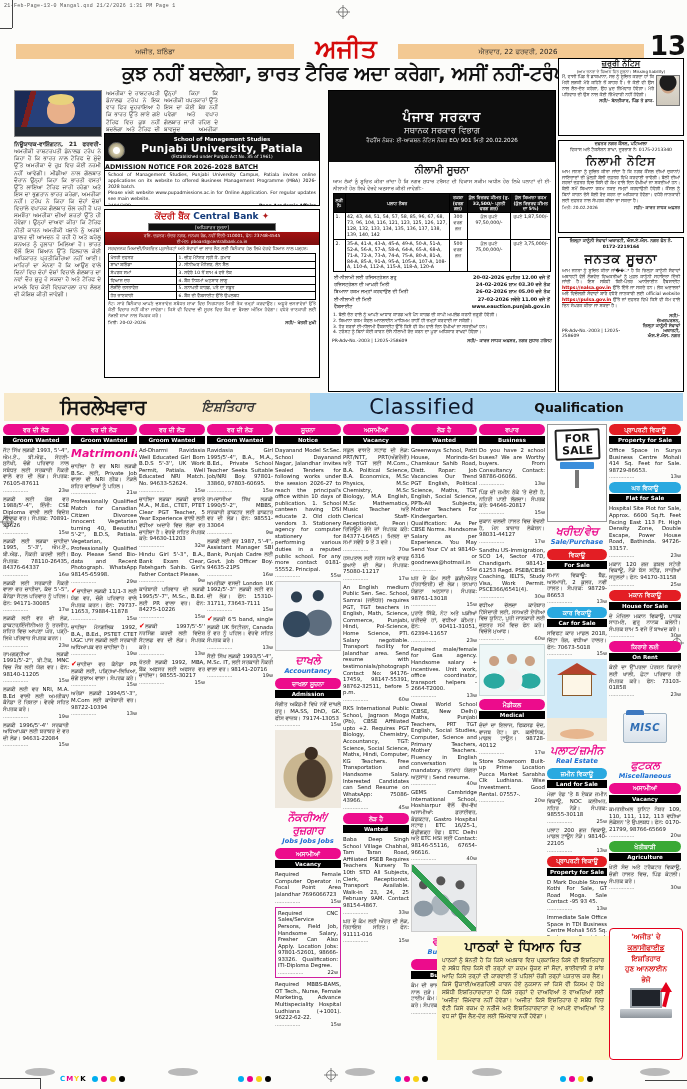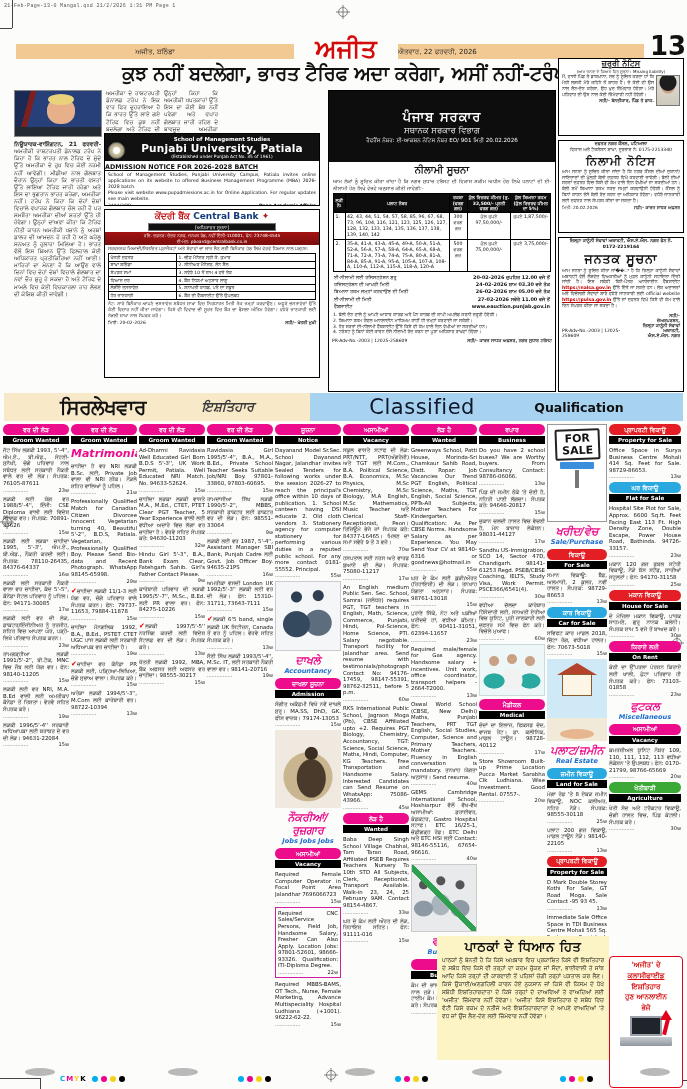--- a/index.html
+++ b/index.html
@@ -160,21 +160,21 @@
 <div class="regline" style="left:0;top:28px;width:12px;height:1px"></div>
 <div class="regline" style="left:12px;top:0;width:1px;height:28px"></div>
 <div class="regline" style="left:0;top:1078px;width:40px;height:1px"></div>
 <div class="regline" style="left:40px;top:1078px;width:1px;height:11px"></div>
 <div class="regline" style="left:645px;top:1080px;width:42px;height:1px"></div>
 
 <div class="abs mastbar" style="left:16px;top:44px;width:278px;height:15px;justify-content:center">
     <span>ਅਜੀਤ, ਬਠਿੰਡਾ</span>
   </div>
 <div class="abs mast-title" style="left:298px;top:36px;width:96px">ਅਜੀਤ</div>
-<div class="abs mastbar" style="left:398px;top:44px;width:246px;height:15px;justify-content:flex-start;padding-right:6px">
+<div class="abs mastbar" style="left:398px;top:44px;width:246px;height:15px;justify-content:center;padding-right:6px">
     <span>ਐਤਵਾਰ, 22 ਫਰਵਰੀ, 2026</span>
   </div>
 <div class="abs page-num" style="left:650px;top:33px">13</div>
 
 <div class="abs headline" style="left:6px;top:62px;width:676px">ਕੁਝ ਨਹੀਂ ਬਦਲੇਗਾ, ਭਾਰਤ ਟੈਰਿਫ ਅਦਾ ਕਰੇਗਾ, ਅਸੀਂ ਨਹੀਂ-ਟਰੰਪ</div>
 <div class="abs newsphoto" style="left:14px;top:90px;width:88px;height:47px"></div>
 <div class="abs body-sm" style="left:106px;top:90px;width:54px;height:46px;overflow:hidden">ਅਮਰੀਕਾ ਦੇ ਰਾਸ਼ਟਰਪਤੀ ਡੋਨਾਲਡ ਟਰੰਪ ਨੇ ਇਕ ਵਾਰ ਫਿਰ ਦੁਹਰਾਇਆ ਹੈ ਕਿ ਭਾਰਤ ਉੱਤੇ ਲਾਏ ਗਏ ਟੈਰਿਫ ਵਿਚ ਕੁਝ ਨਹੀਂ ਬਦਲੇਗਾ ਅਤੇ ਟੈਰਿਫ ਦੀ ਅਦਾਇਗੀ ਭਾਰਤ ਨੂੰ ਹੀ ਕਰਨੀ ਪਵੇਗੀ।</div>
 <div class="abs body-sm" style="left:164px;top:90px;width:54px;height:46px;overflow:hidden">ਉਨ੍ਹਾਂ ਕਿਹਾ ਕਿ ਅਮਰੀਕੀ ਖਪਤਕਾਰਾਂ ਉੱਤੇ ਇਸ ਦਾ ਕੋਈ ਬੋਝ ਨਹੀਂ ਪਵੇਗਾ ਅਤੇ ਵਪਾਰ ਗੱਲਬਾਤ ਜਾਰੀ ਰਹਿਣ ਦੇ ਬਾਵਜੂਦ ਅਮਰੀਕਾ ਆਪਣਾ ਪੱਖ ਨਹੀਂ ਛੱਡੇਗਾ।</div>
 <div class="abs body-sm" style="left:14px;top:141px;width:87px;height:249px;overflow:hidden"><span class="dl">ਨਿਊਯਾਰਕ-ਵਾਸ਼ਿੰਗਟਨ, 21 ਫਰਵਰੀ-</span><span>ਅਮਰੀਕੀ ਰਾਸ਼ਟਰਪਤੀ ਡੋਨਾਲਡ ਟਰੰਪ ਨੇ ਕਿਹਾ ਹੈ ਕਿ ਭਾਰਤ ਨਾਲ ਟੈਰਿਫ ਦੇ ਮੁੱਦੇ ਉੱਤੇ ਅਮਰੀਕਾ ਦੇ ਰੁਖ਼ ਵਿਚ ਕੋਈ ਨਰਮੀ ਨਹੀਂ ਆਵੇਗੀ। ਮੀਡੀਆ ਨਾਲ ਗੱਲਬਾਤ ਦੌਰਾਨ ਉਨ੍ਹਾਂ ਕਿਹਾ ਕਿ ਭਾਰਤੀ ਵਸਤਾਂ ਉੱਤੇ ਲਾਇਆ ਟੈਰਿਫ ਜਾਰੀ ਰਹੇਗਾ ਅਤੇ ਇਸ ਦਾ ਭੁਗਤਾਨ ਭਾਰਤ ਕਰੇਗਾ, ਅਮਰੀਕਾ ਨਹੀਂ। ਟਰੰਪ ਨੇ ਕਿਹਾ ਕਿ ਦੋਹਾਂ ਦੇਸ਼ਾਂ ਵਿਚਾਲੇ ਵਪਾਰਕ ਗੱਲਬਾਤ ਚੱਲ ਰਹੀ ਹੈ ਪਰ ਸਮਝੌਤਾ ਅਮਰੀਕਾ ਦੀਆਂ ਸ਼ਰਤਾਂ ਉੱਤੇ ਹੀ ਹੋਵੇਗਾ। ਉਨ੍ਹਾਂ ਦਾਅਵਾ ਕੀਤਾ ਕਿ ਟੈਰਿਫ ਨੀਤੀ ਕਾਰਨ ਅਮਰੀਕੀ ਖਜ਼ਾਨੇ ਨੂੰ ਅਰਬਾਂ ਡਾਲਰ ਦੀ ਆਮਦਨ ਹੋ ਰਹੀ ਹੈ ਅਤੇ ਘਰੇਲੂ ਸਨਅਤ ਨੂੰ ਹੁਲਾਰਾ ਮਿਲਿਆ ਹੈ। ਭਾਰਤ ਵੱਲੋਂ ਇਸ ਬਿਆਨ ਉੱਤੇ ਫਿਲਹਾਲ ਕੋਈ ਅਧਿਕਾਰਤ ਪ੍ਰਤੀਕਿਰਿਆ ਨਹੀਂ ਆਈ। ਮਾਹਿਰਾਂ ਦਾ ਮੰਨਣਾ ਹੈ ਕਿ ਆਉਣ ਵਾਲੇ ਦਿਨਾਂ ਵਿਚ ਦੋਹਾਂ ਦੇਸ਼ਾਂ ਵਿਚਾਲੇ ਗੱਲਬਾਤ ਦਾ ਨਵਾਂ ਦੌਰ ਸ਼ੁਰੂ ਹੋ ਸਕਦਾ ਹੈ ਅਤੇ ਟੈਰਿਫ ਦੇ ਮਾਮਲੇ ਵਿਚ ਕੋਈ ਵਿਚਕਾਰਲਾ ਰਾਹ ਲੱਭਣ ਦੀ ਕੋਸ਼ਿਸ਼ ਕੀਤੀ ਜਾਵੇਗੀ।</span></div>
 
@@ -743,20 +743,25 @@
             <span>30w</span>
           </div></div>
         <div class="bdg ">
           <span class="pb">ਕਿਰਾਏ ਲਈ</span>
           <span class="en">On Rent</span>
         </div>
         <div class="ad"><span>ਕੋਠੀ ਦਾ ਉੱਪਰਲਾ ਪੋਰਸ਼ਨ ਕਿਰਾਏ ਲਈ ਖਾਲੀ, ਛੋਟਾ ਪਰਿਵਾਰ ਹੀ ਸੰਪਰਕ ਕਰੇ। ਫੋਨ: 73103-01858</span><div class="wcl">
             <span>................</span>
             <span>23w</span>
           </div></div>
+        <div class="pimg img-misc" style="height: 56px;">
+          <div class="misc-folder">
+            <span class="misc-label">MISC</span>
+          </div>
+        </div>
         <div class="fancy">
           <div class="f1">ਫੁਟਕਲ</div>
           <div class="f2">Miscellaneous</div>
         </div>
         <div class="bdg ">
           <span class="pb">ਅਸਾਮੀਆਂ</span>
           <span class="en">Vacancy</span>
         </div>
         <div class="ad"><span>ਕਮਰਸ਼ੀਅਲ ਯੂਨਿਟ ਨੰਬਰ 109, 110, 111, 112, 113 ਵਧੀਆ ਲੋਕੇਸ਼ਨ 'ਤੇ ਉਪਲਬਧ। ਫੋਨ: 0170-21799, 98766-65669</span><div class="wcl">
             <span>................</span>
@@ -769,21 +774,21 @@
         <div class="ad"><span>ਖੇਤੀ ਸੰਦ ਅਤੇ ਟਰੈਕਟਰ ਵਿਕਾਊ, ਚੰਗੀ ਹਾਲਤ ਵਿਚ, ਪਿੰਡ ਕੋਟਲੀ। ਸੰਪਰਕ ਕਰੋ।</span><div class="wcl">
             <span>................</span>
             <span>30w</span>
           </div></div>
       </div>
     </div>
   <div class="abs" id="reader-box" style="left:434px;top:512px;width:172px;height:124px">
     <div class="rn-title">ਪਾਠਕਾਂ ਦੇ ਧਿਆਨ ਹਿਤ</div>
     <div class="rn-body">ਪਾਠਕਾਂ ਨੂੰ ਬੇਨਤੀ ਹੈ ਕਿ ਕਿਸੇ ਅਖ਼ਬਾਰ ਵਿਚ ਪ੍ਰਕਾਸ਼ਿਤ ਕਿਸੇ ਵੀ ਇਸ਼ਤਿਹਾਰ ਦੇ ਸਬੰਧ ਵਿਚ ਕਿਸੇ ਵੀ ਤਰ੍ਹਾਂ ਦਾ ਕਦਮ ਚੁੱਕਣ ਜਾਂ ਸੌਦਾ, ਭਾਈਵਾਲੀ ਤੇ ਸਾਂਝ ਆਦਿ ਕਿਸੇ ਤਰ੍ਹਾਂ ਦੀ ਕਾਰਵਾਈ ਤੋਂ ਪਹਿਲਾਂ ਚੰਗੀ ਤਰ੍ਹਾਂ ਪੜਤਾਲ ਕਰ ਲੈਣ। ਕਿਸੇ ਉਕਾਈ/ਅਣਗਹਿਲੀ ਕਾਰਨ ਹੋਏ ਨੁਕਸਾਨ ਜਾਂ ਕਿਸੇ ਵੀ ਕਿਸਮ ਦੇ ਧੋਖੇ ਸਬੰਧੀ ਇਸ਼ਤਿਹਾਰਦਾਤਾ ਦੇ ਕਿਸੇ ਤਰ੍ਹਾਂ ਦੇ ਦਾਅਵਿਆਂ ਤੇ ਵਾਅਦਿਆਂ ਲਈ 'ਅਜੀਤ' ਜ਼ਿੰਮੇਵਾਰ ਨਹੀਂ ਹੋਵੇਗਾ। 'ਅਜੀਤ' ਕਿਸੇ ਇਸ਼ਤਿਹਾਰ ਦੇ ਸਬੰਧ ਵਿਚ ਵੱਟੀ ਕਿਸੇ ਰਕਮ ਦੇ ਨਤੀਜੇ ਅਤੇ ਇਸ਼ਤਿਹਾਰਦਾਤਾ ਦੇ ਆਪਣੇ ਵਾਅਦਿਆਂ 'ਤੇ ਵਧ ਜਾਂ ਉਂਜ ਲੈਣ-ਦੇਣ ਲਈ ਜ਼ਿੰਮੇਵਾਰ ਨਹੀਂ ਹੋਵੇਗਾ।</div>
   </div>
-  <div class="abs" id="promo-box" style="left:606px;top:532px;width:74px;height:132px">
+  <div class="abs" id="promo-box" style="left:606px;top:504px;width:74px;height:132px">
     <div id="promo-lines">
         <div class="pl">'ਅਜੀਤ' ਦੇ</div>
         <div class="pl" style="text-decoration: underline;">ਕਲਾਸੀਫਾਈਡ</div>
         <div class="pl">ਇਸ਼ਤਿਹਾਰ</div>
         <div class="pl">ਹੁਣ ਆਨਲਾਈਨ</div>
         <div class="pl">ਭੇਜੋ</div>
       </div>
     <div class="laptop">
         <span class="scr"></span>
         <span class="kb"></span>

